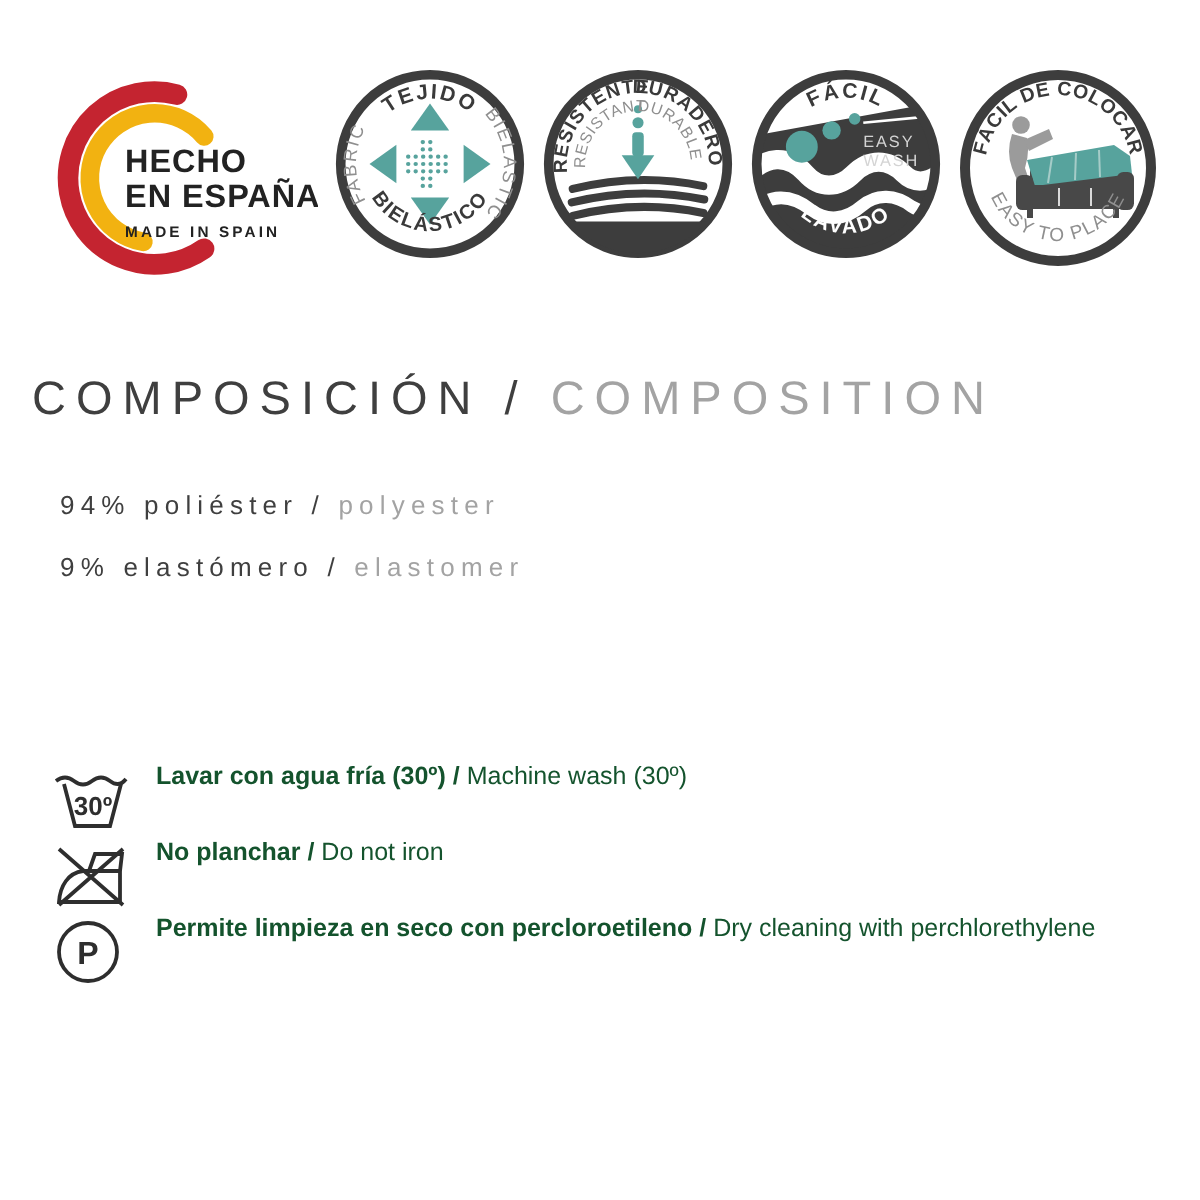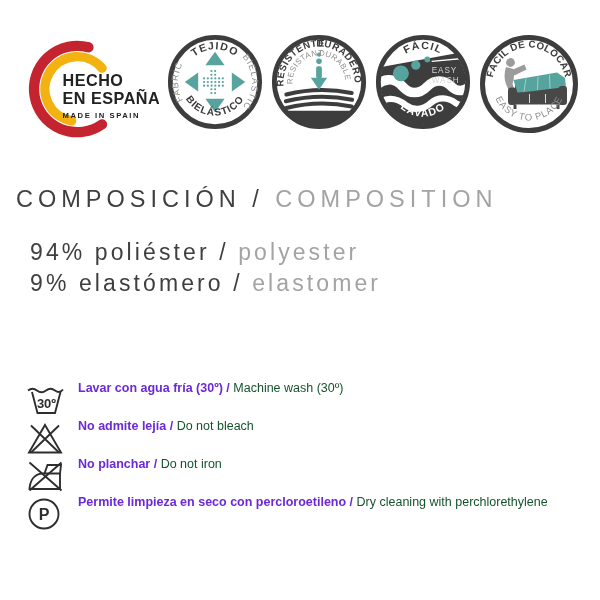--- a/index.html
+++ b/index.html
@@ -9,29 +9,29 @@
     -webkit-font-smoothing:antialiased;
   }
   .top-strip{display:flex;align-items:flex-start;padding:34px 0 0 26px;gap:8px}
   .logo-svg{flex:none;margin-top:2px}
   .badge-svg{flex:none}
 
   .heading{margin:42px 0 0 16px;font-size:23.5px;font-weight:400;
            letter-spacing:5px;color:#3f3f3f;white-space:nowrap}
   .heading .en{color:#a3a3a3}
 
-  .comp{margin:24px 0 0 30px;font-size:23px;letter-spacing:3.1px;
+  .comp{margin:24px 0 0 30px;font-size:13px;letter-spacing:3.1px;
         line-height:31px;color:#3f3f3f;white-space:nowrap}
   .comp .en{color:#a3a3a3}
 
   .care{margin:82px 0 0 26px;padding:0;list-style:none}
   .care-row{display:flex;height:38px}
   .care-icon{width:52px;flex:none;display:flex;align-items:center}
   .care-text{font-size:12.5px;white-space:nowrap}
-  .care-text .es{color:#6d28d9;font-weight:700}
+  .care-text .es{color:#14532d;font-weight:700}
   .care-text .en{color:#14532d;font-weight:400}
 
   
   .arcdark{fill:#3a3a3a;font-weight:700}
   .arcgray{fill:#8f8f8f;font-weight:400}
   .arcwhite{fill:#ffffff;font-weight:700}
   svg text{font-family:"Liberation Sans","DejaVu Sans",sans-serif}
   .cicon{stroke:#2e2e2e;stroke-width:1.9;fill:none;stroke-linejoin:miter}
   .cicon-txt{fill:#2e2e2e;font-weight:700}
 </style>
@@ -210,32 +210,20 @@
         <path class="cicon" d="M 6 10 L 11.5 31 L 29 31 L 34.5 10"></path>
         <text class="cicon-txt" x="20.5" y="25.5" font-size="13" text-anchor="middle">30º</text>
       </svg>
     </span>
     <span class="care-text">
       <span class="es">Lavar con agua fría (30º) /</span>
       <span class="en">Machine wash (30º)</span>
     </span>
   </li>
 
-  <li class="care-row">
-    <span class="care-icon">
-      <svg width="38" height="34" viewBox="0 0 38 34">
-        <path class="cicon" d="M 19 4 L 35 31.5 L 3 31.5 Z"></path>
-        <path class="cicon" d="M 5 4.5 L 33 31.5 M 33 4.5 L 5 31.5"></path>
-      </svg>
-    </span>
-    <span class="care-text">
-      <span class="es">No admite lejía /</span>
-      <span class="en">Do not bleach</span>
-    </span>
-  </li>
 
   <li class="care-row">
     <span class="care-icon">
       <svg width="38" height="34" viewBox="0 0 38 34">
         <path class="cicon" d="M 3.5 30 L 34 30 L 34 14.5 L 15.5 14.5 C 8 15.5 4 22 3.5 30 Z"></path>
         <path class="cicon" d="M 18.5 14.5 L 21.5 6 L 35 6 L 34 14.5"></path>
         <path class="cicon" d="M 3.5 3.5 L 35.5 31.5 M 35.5 3.5 L 3.5 31.5"></path>
       </svg>
     </span>
     <span class="care-text">

